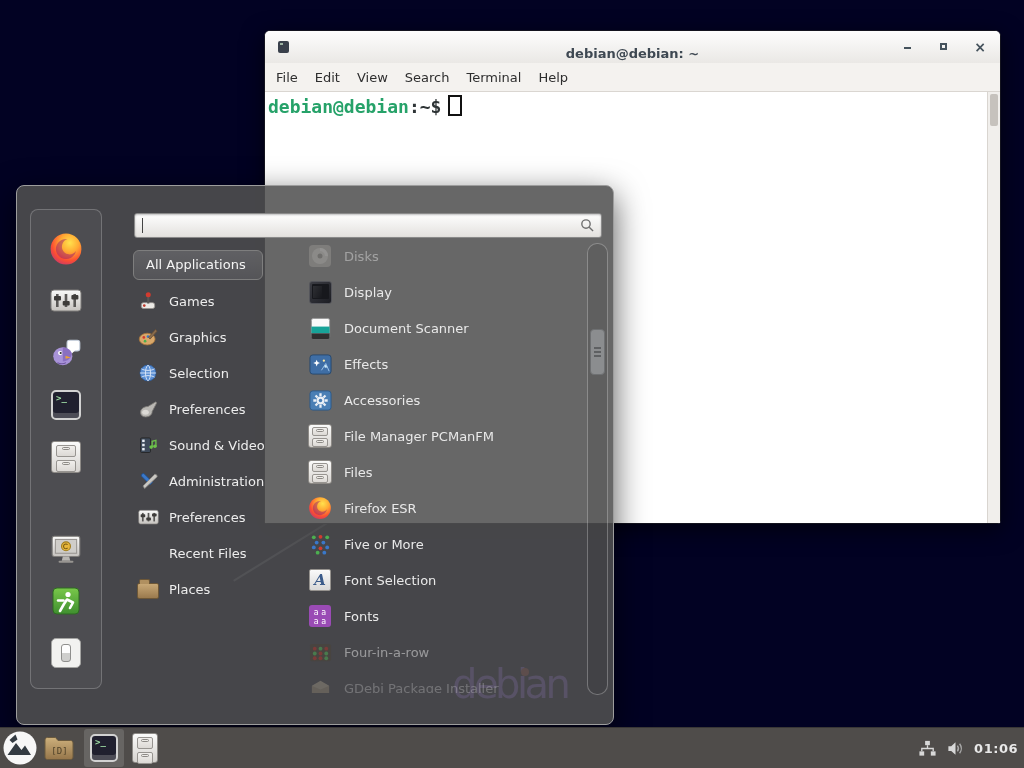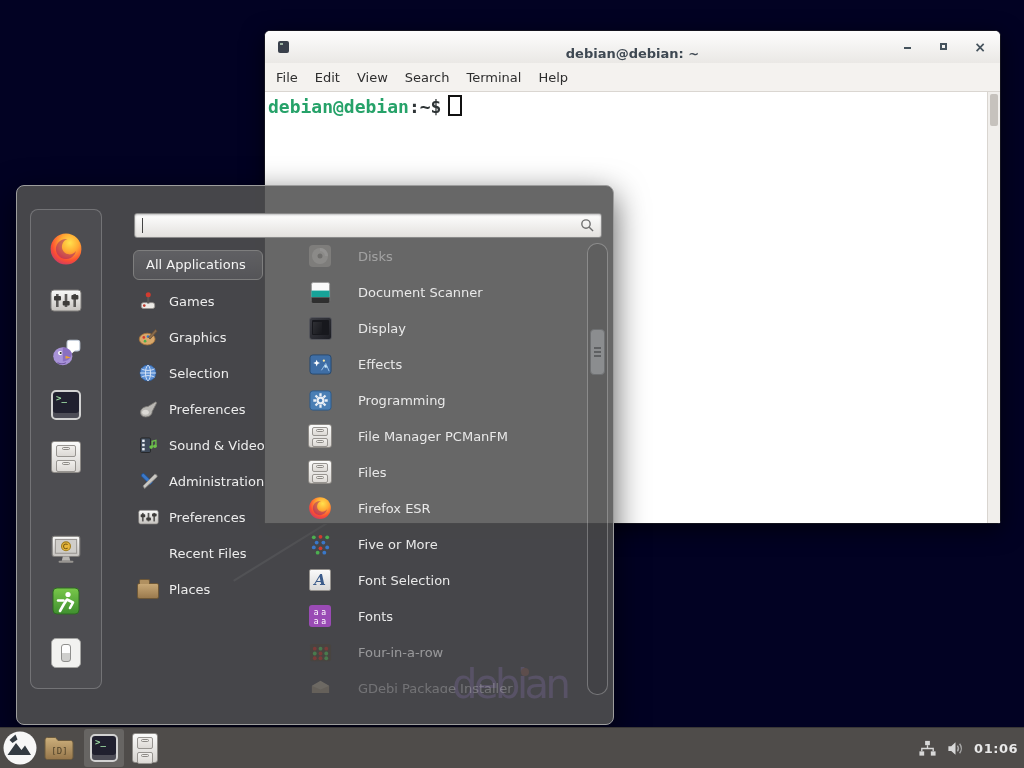--- a/index.html
+++ b/index.html
@@ -56,21 +56,21 @@
   .m-search .mag{position:absolute;right:7px;top:5px;width:15px;height:15px;}
   .m-cats{position:absolute;left:112px;top:63px;width:152px;}
   .allapps-btn{width:130px;height:30px;box-sizing:border-box;border:1px solid #7e7e7e;border-radius:6px;
     background:linear-gradient(rgba(255,255,255,.14),rgba(255,255,255,.08));
     color:#f4f4f4;font-size:13px;line-height:28px;padding-left:12px;margin:1px 0 3px 4px;cursor:pointer;}
   .cat-row{height:36px;display:flex;align-items:center;gap:10px;padding-left:8px;
     color:#ededed;font-size:13px;cursor:pointer;}
   .cat-ic{width:22px;height:22px;flex:none;display:flex;align-items:center;justify-content:center;}
   .cat-row.noicon{padding-left:40px;}
   .m-apps{position:absolute;left:283px;top:52px;width:286px;height:455px;overflow:hidden;}
-  .app-row{height:36px;display:flex;align-items:center;gap:26px;padding-left:8px;
+  .app-row{height:36px;display:flex;align-items:center;gap:12px;padding-left:8px;
     color:#e9e9e9;font-size:13px;cursor:pointer;}
   .app-ic{width:24px;height:24px;flex:none;display:flex;align-items:center;justify-content:center;}
   .fade45{opacity:.45;} .fade50{opacity:.5;} .fade25{opacity:.27;}
   .m-scrolltrack{position:absolute;left:570px;top:57px;width:21px;height:452px;box-sizing:border-box;
     border:1px solid rgba(255,255,255,.28);border-radius:10px;background:rgba(40,40,40,.12);}
   .m-scrollthumb{position:absolute;left:573px;top:143px;width:15px;height:46px;background:#8b8d8f;
     border-radius:4px;border:1px solid #6e7072;box-sizing:border-box;cursor:pointer;}
   .m-scrollthumb::before{content:"";position:absolute;left:3px;top:17px;width:7px;height:2px;background:#5e6062;
     box-shadow:0 4px 0 #5e6062,0 8px 0 #5e6062;}
   
@@ -351,33 +351,33 @@
               <rect x="1" y="1" width="22" height="22" rx="4" fill="#9a9894"></rect>
               <circle cx="12" cy="12" r="8" fill="#b8b6b2"></circle>
               <circle cx="12" cy="12" r="2.5" fill="#7a7874"></circle>
               <path d="M12 4a8 8 0 0 1 8 8h-3a5 5 0 0 0-5-5z" fill="#cac8c4"></path>
             </svg>
           </span>
         <span>Disks</span>
       </div>
       <div class="app-row">
         <span class="app-ic">
+            <span class="ic-display"></span>
+          </span>
+        <span>Display</span>
+      </div>
+      <div class="app-row">
+        <span class="app-ic">
             <svg width="23" height="23" viewBox="0 0 24 24">
               <rect x="2.5" y="1.5" width="19" height="21" rx="2" fill="#fafafa" stroke="#9a9a9a"></rect>
               <rect x="2.5" y="10" width="19" height="7" fill="#17a398"></rect>
               <path d="M2.5 17h19v4.5a1.5 1.5 0 0 1-1.5 1.5h-16a1.5 1.5 0 0 1-1.5-1.5z" fill="#2f2f2f"></path>
             </svg>
           </span>
         <span>Document Scanner</span>
-      </div>
-      <div class="app-row">
-        <span class="app-ic">
-            <span class="ic-display"></span>
-          </span>
-        <span>Display</span>
       </div>
       <div class="app-row">
         <span class="app-ic">
             <svg width="23" height="23" viewBox="0 0 24 24">
               <rect x="1" y="2" width="22" height="20" rx="3" fill="#3f6ea5" stroke="#27486e"></rect>
               <path d="M8 7l1 2.5L11.5 10.5 9 11.5l-1 2.5-1-2.5-2.5-1L7 9.5z" fill="#fff"></path>
               <circle cx="15.5" cy="8" r="1.2" fill="#ffe9a0"></circle>
               <circle cx="17.5" cy="14" r="1.5" fill="#cdeaf6"></circle>
               <path d="M13 18l4.5-7 3.5 8" stroke="#9fc5ec" fill="none"></path>
             </svg>
@@ -388,21 +388,21 @@
         <span class="app-ic">
             <svg width="23" height="23" viewBox="0 0 24 24">
               <rect x="1" y="2" width="22" height="20" rx="3" fill="#4a7fb5" stroke="#2d5a8a"></rect>
               <circle cx="12" cy="12" r="4.2" fill="#e9eff6"></circle>
               <g stroke="#e9eff6" stroke-width="2.4">
                 <path d="M12 4.5v3M12 16.5v3M4.5 12h3M16.5 12h3M6.8 6.8l2.1 2.1M15.1 15.1l2.1 2.1M17.2 6.8l-2.1 2.1M8.9 15.1l-2.1 2.1"></path>
               </g>
               <circle cx="12" cy="12" r="1.8" fill="#4a7fb5"></circle>
             </svg>
           </span>
-        <span>Programming</span>
+        <span>Accessories</span>
       </div>
       <div class="app-row">
         <span class="app-ic">
             <span class="ic-cab">
               <i></i>
               <i></i>
             </span>
           </span>
         <span>File Manager PCManFM</span>
       </div>

